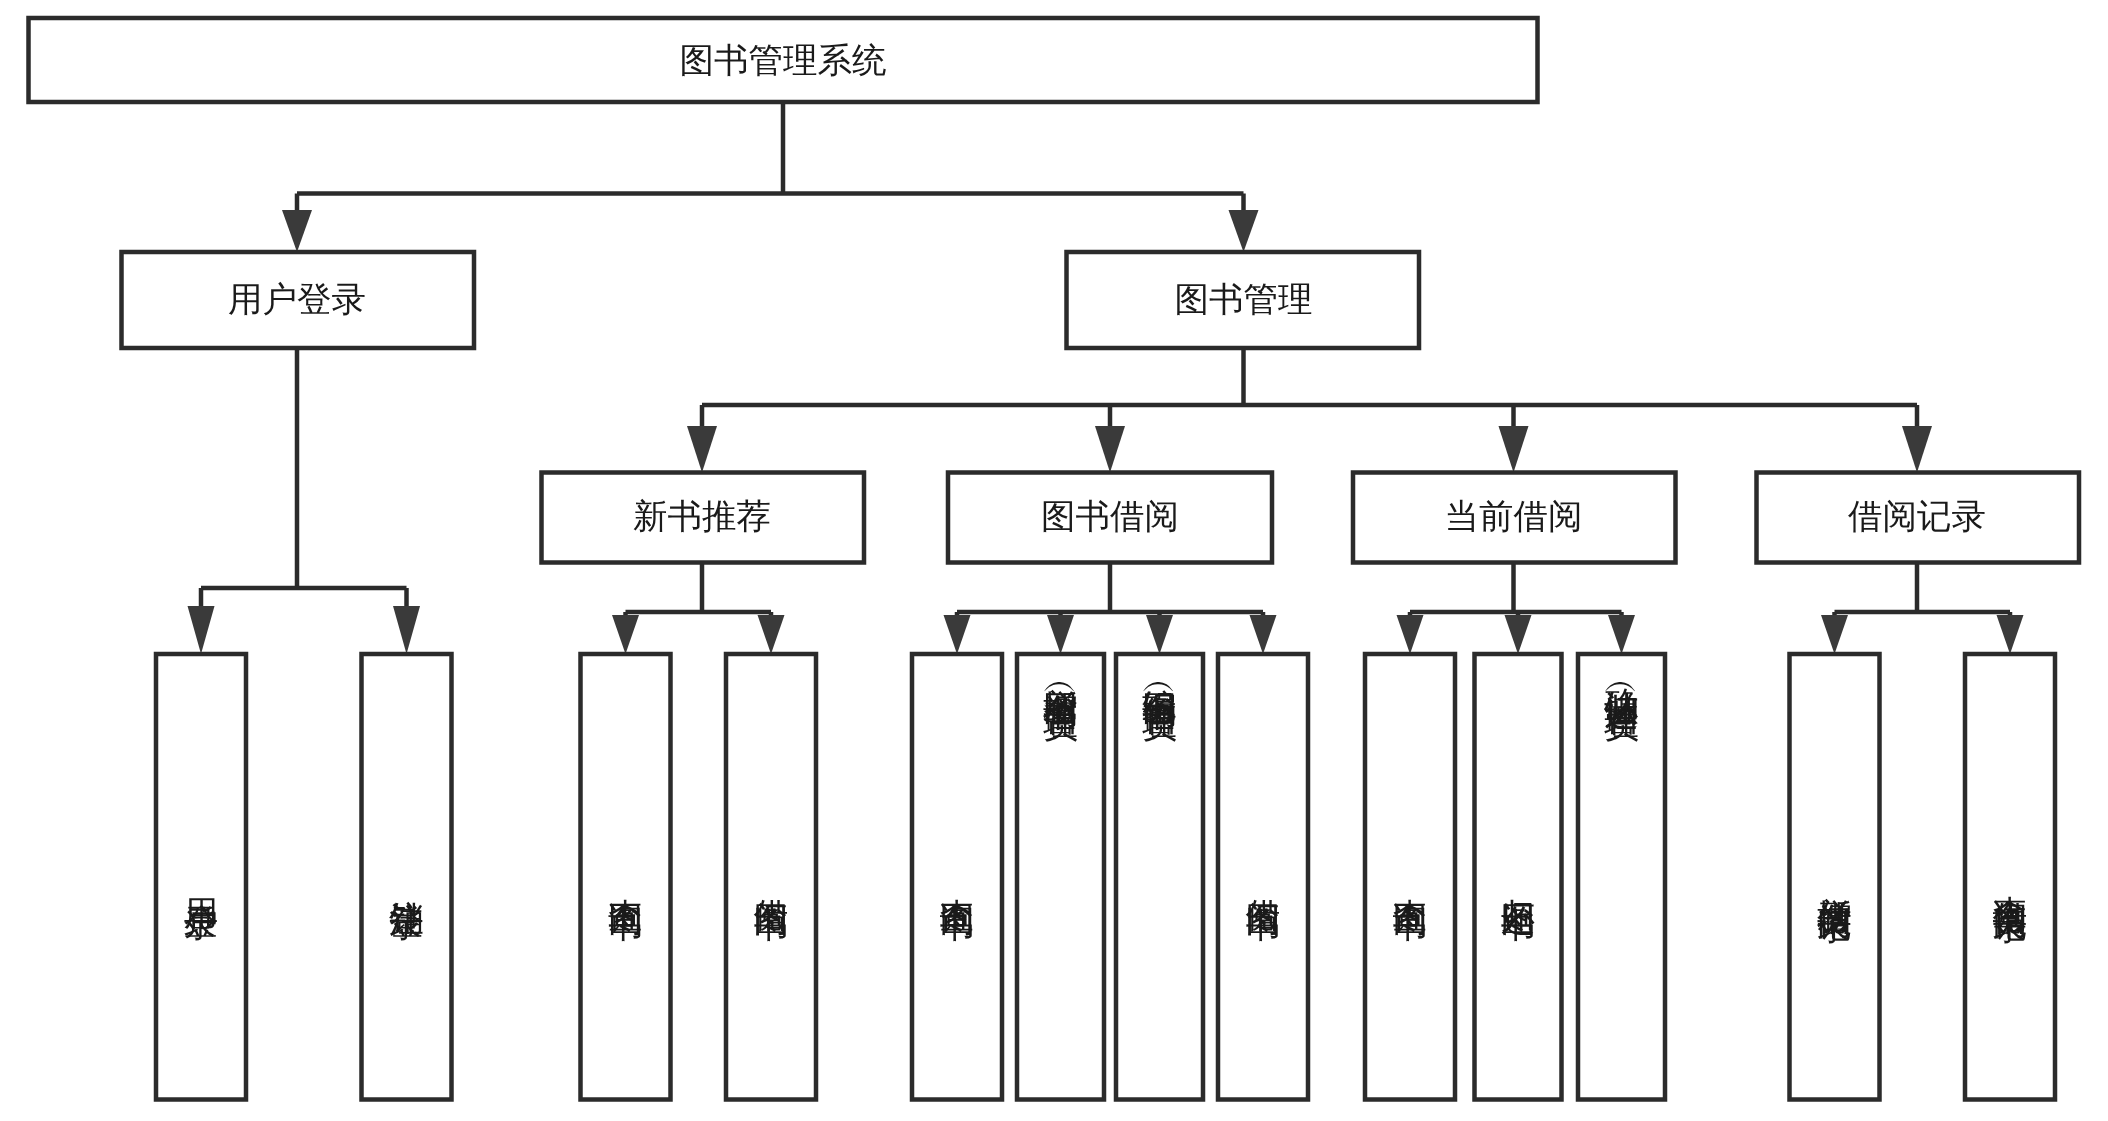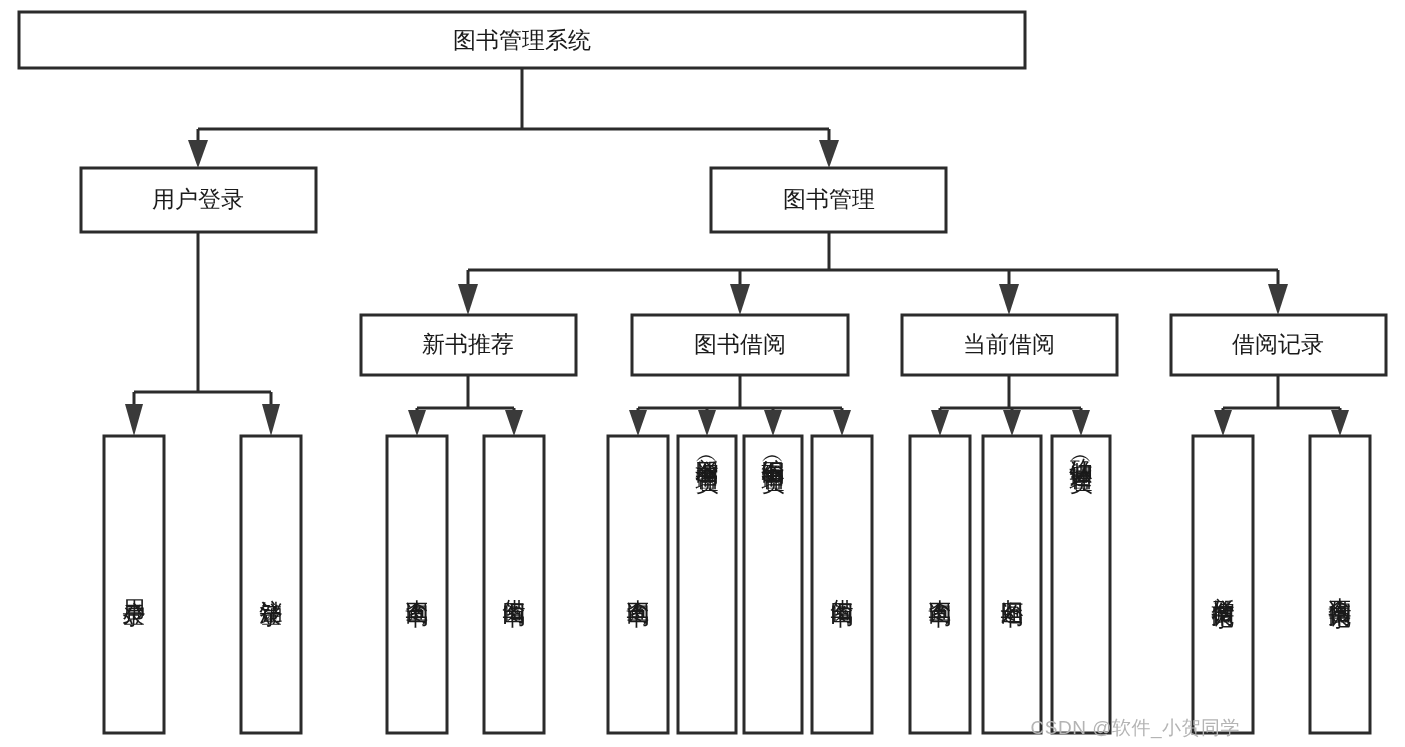--- a/index.html
+++ b/index.html
@@ -11,21 +11,20 @@
     width: 1405px;
     height: 747px;
     font-family: "Liberation Sans", "DejaVu Sans", sans-serif;
     overflow: hidden;
   }
   #diagram-root {
     position: relative;
     width: 1228px;
     height: 747px;
     background: #ffffff;
-    padding-left: 20px;
   }
   svg.flow {
     position: absolute;
     top: 0;
     left: 0;
     width: 1405px;
     height: 747px;
   }
   .node-rect {
     fill: #ffffff;
@@ -295,15 +294,14 @@
     </foreignObject>
 
     <foreignObject x="1310" y="436" width="60" height="297">
       <div xmlns="http://www.w3.org/1999/xhtml" style="width:60px;height:297px;display:flex;align-items:center;justify-content:center;">
         <span style="writing-mode:vertical-rl;text-orientation:upright;font-family:'Liberation Sans','DejaVu Sans',sans-serif;font-size:23px;color:#1a1a1a;letter-spacing:2px;line-height:1;">查询借阅记录</span>
       </div>
     </foreignObject>
 
   </svg>
 
-  <div class="watermark">CSDN @软件_小贺同学</div>
 
 </div>
 
 </body></html>

